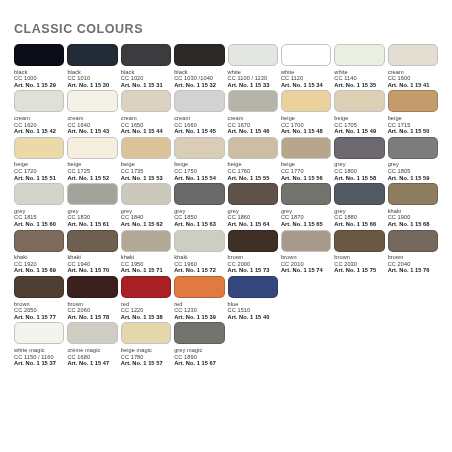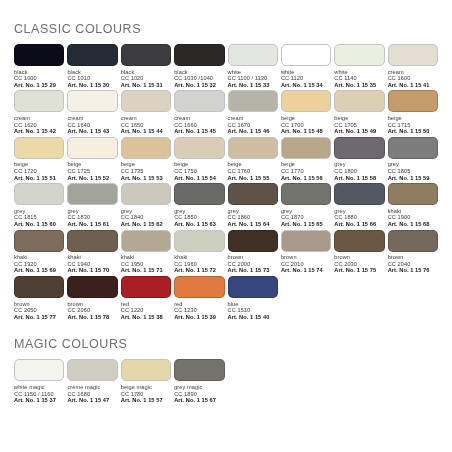--- a/index.html
+++ b/index.html
@@ -16,21 +16,21 @@
   }
   .page {
     position: relative;
     width: 452px;
     height: 452px;
     box-sizing: border-box;
     padding: 0 14px;
   }
   .section-title {
     font-size: 12.5px;
-    font-weight: normal;
+    font-weight: bold;
     letter-spacing: 0.55px;
     color: #6f6f6f;
     text-transform: uppercase;
   }
   #classic-title { padding-top: 22px; padding-bottom: 8px; }
   #magic-title { padding-top: 15px; padding-bottom: 8px; }
 
   .grid {
     display: grid;
     grid-template-columns: repeat(8, 1fr);
@@ -437,21 +437,20 @@
       <div class="swatch-cell">
         <div class="chip" style="background: rgb(54, 71, 126);"></div>
         <div class="labels">
           <div class="lbl-name">blue</div>
           <div class="lbl-code">CC 1510</div>
           <div class="lbl-art">Art. No. 1 15 40</div>
         </div>
       </div>
     </div>
 
-  <div class="section-title" id="magic-title">MAGIC COLOURS</div>
 
   <div class="grid" id="magic-grid">
       <div class="swatch-cell">
         <div class="chip light" style="background: rgb(244, 244, 238);"></div>
         <div class="labels">
           <div class="lbl-name">white magic</div>
           <div class="lbl-code">CC 1150 / 1160</div>
           <div class="lbl-art">Art. No. 1 15 37</div>
         </div>
       </div>

